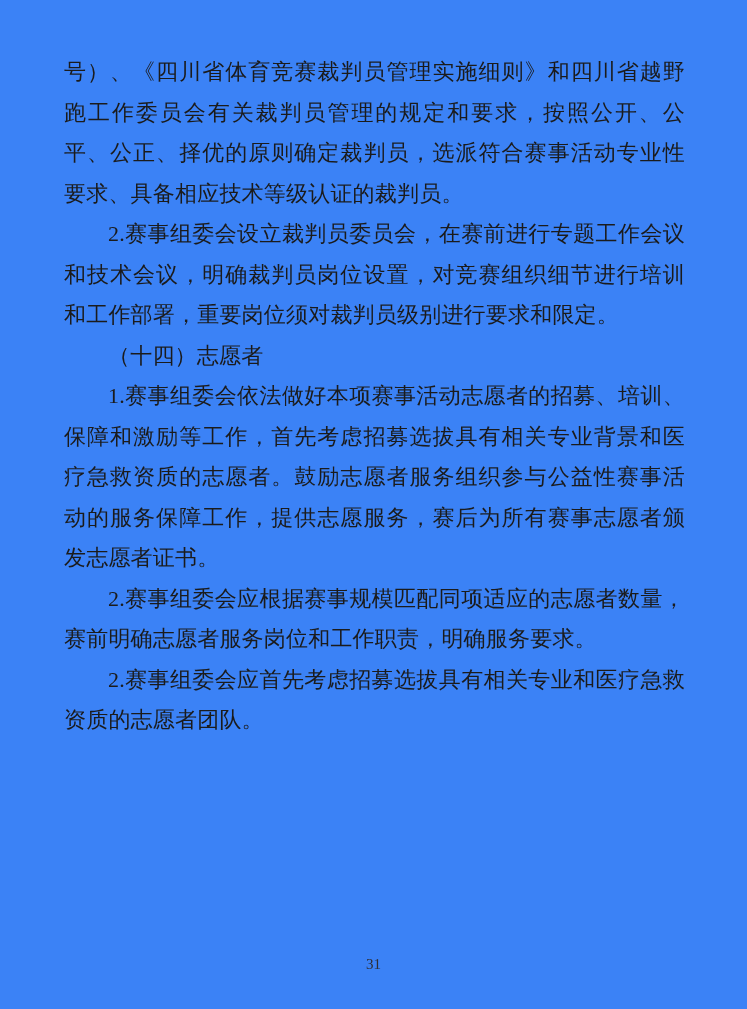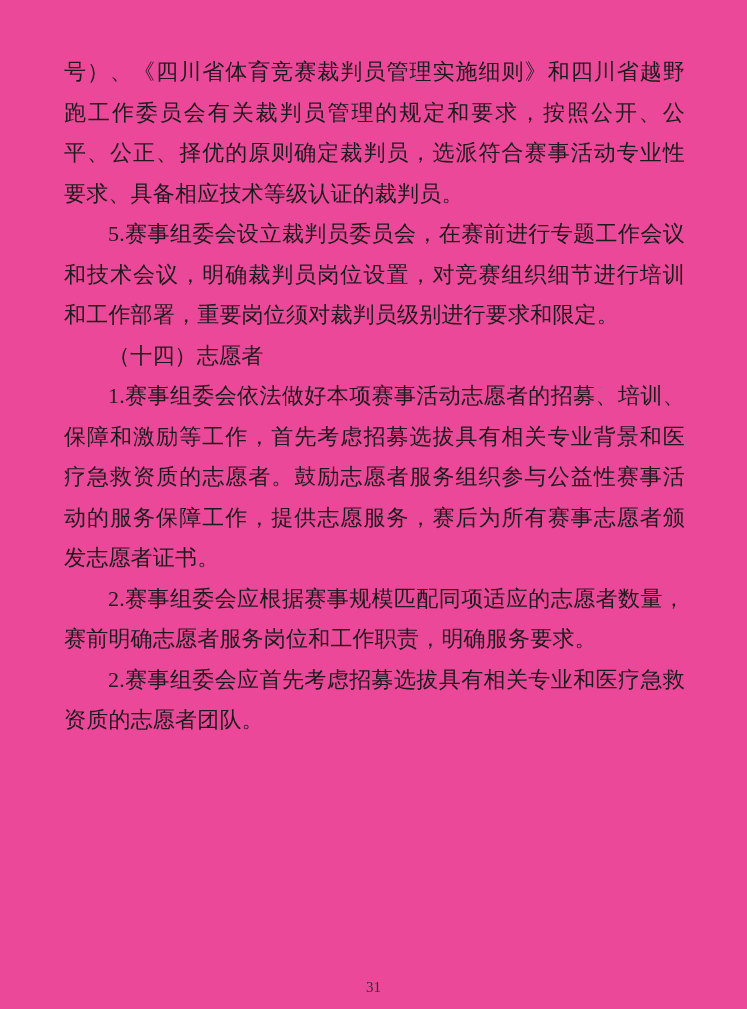--- a/index.html
+++ b/index.html
@@ -4,21 +4,21 @@
 <style>
   html, body {
     margin: 0;
     padding: 0;
     background: #ffffff;
   }
   .page {
     position: relative;
     width: 747px;
     height: 1009px;
-    background: #ec4899;
+    background: #3b82f6;
     overflow: hidden;
     font-family: "Liberation Serif", "DejaVu Serif", serif;
     color: #1b1b1b;
   }
   .content {
     position: absolute;
     left: 64px;
     top: 52px;
     width: 621px;
     font-size: 22px;
@@ -32,33 +32,33 @@
     padding: 0;
     text-indent: 2em;
   }
   .para.flush {
     text-indent: 0;
   }
   .page-number {
     position: absolute;
     left: 0;
     right: 0;
-    top: 979px;
+    top: 956px;
     text-align: center;
     font-size: 15px;
     color: #2e2e36;
     font-family: "Liberation Serif", "DejaVu Serif", serif;
   }
 </style>
 </head>
 <body>
 
 <div class="page">
   <div class="content">
     <p class="para flush">号）、《四川省体育竞赛裁判员管理实施细则》和四川省越野跑工作委员会有关裁判员管理的规定和要求，按照公开、公平、公正、择优的原则确定裁判员，选派符合赛事活动专业性要求、具备相应技术等级认证的裁判员。</p>
-    <p class="para">5.赛事组委会设立裁判员委员会，在赛前进行专题工作会议和技术会议，明确裁判员岗位设置，对竞赛组织细节进行培训和工作部署，重要岗位须对裁判员级别进行要求和限定。</p>
+    <p class="para">2.赛事组委会设立裁判员委员会，在赛前进行专题工作会议和技术会议，明确裁判员岗位设置，对竞赛组织细节进行培训和工作部署，重要岗位须对裁判员级别进行要求和限定。</p>
     <p class="para">（十四）志愿者</p>
     <p class="para">1.赛事组委会依法做好本项赛事活动志愿者的招募、培训、保障和激励等工作，首先考虑招募选拔具有相关专业背景和医疗急救资质的志愿者。鼓励志愿者服务组织参与公益性赛事活动的服务保障工作，提供志愿服务，赛后为所有赛事志愿者颁发志愿者证书。</p>
     <p class="para">2.赛事组委会应根据赛事规模匹配同项适应的志愿者数量，赛前明确志愿者服务岗位和工作职责，明确服务要求。</p>
     <p class="para">2.赛事组委会应首先考虑招募选拔具有相关专业和医疗急救资质的志愿者团队。</p>
   </div>
   <div class="page-number">31</div>
 </div>
 
 </body></html>

